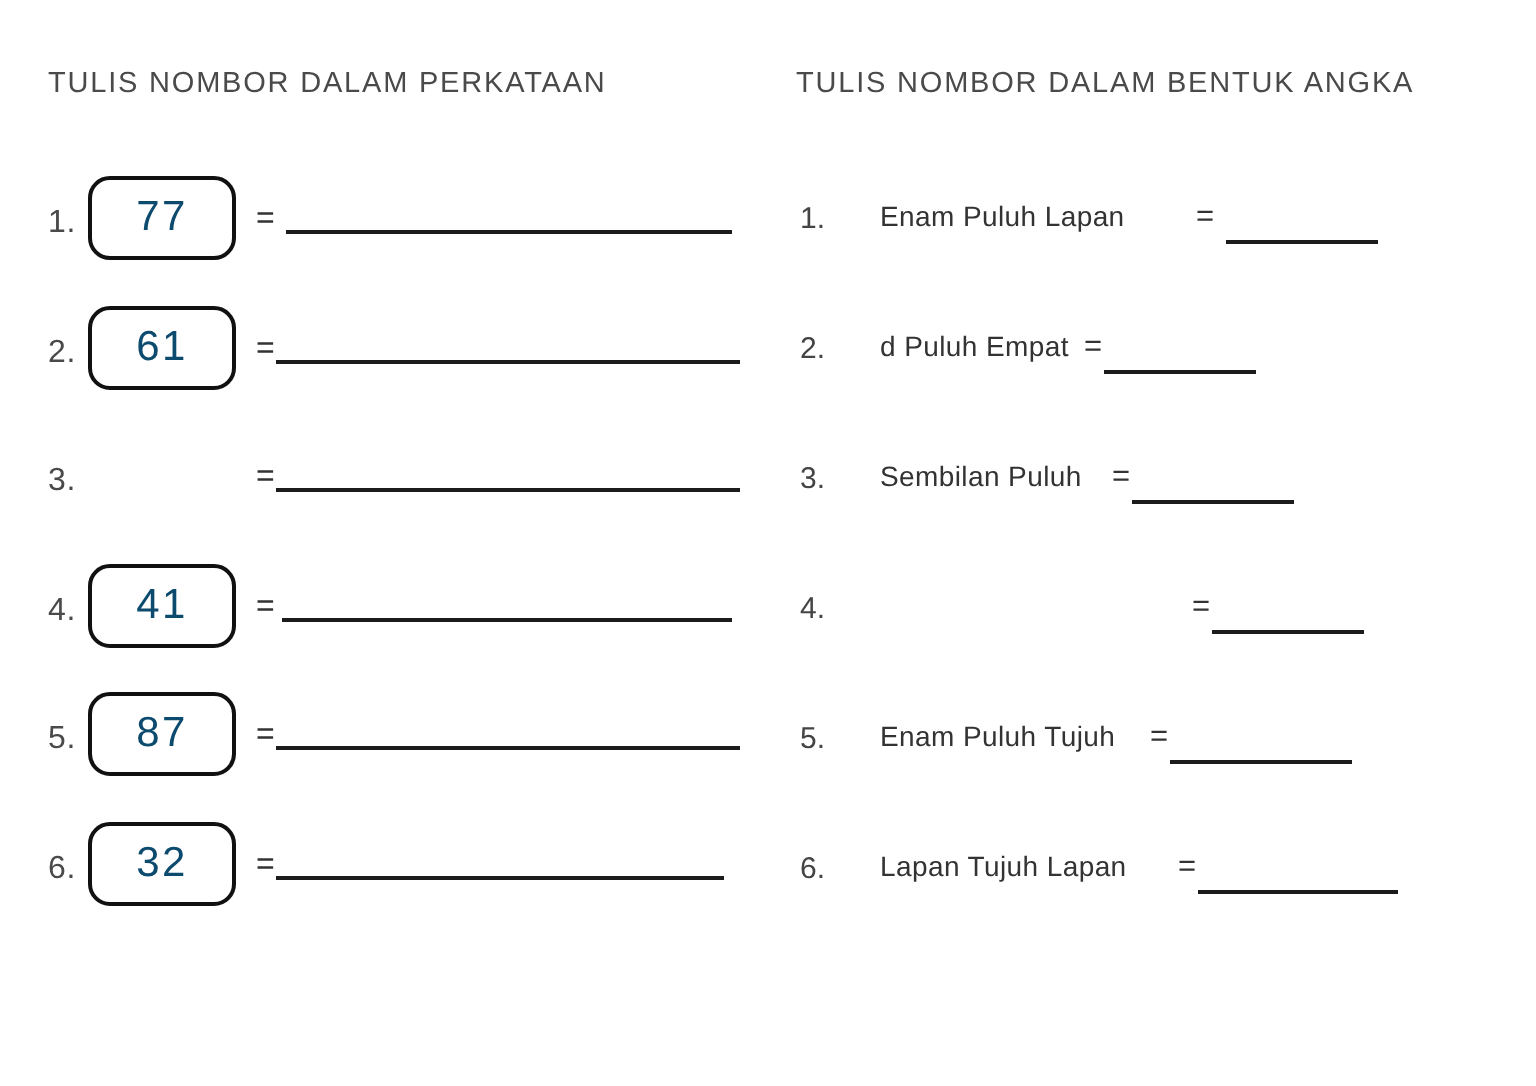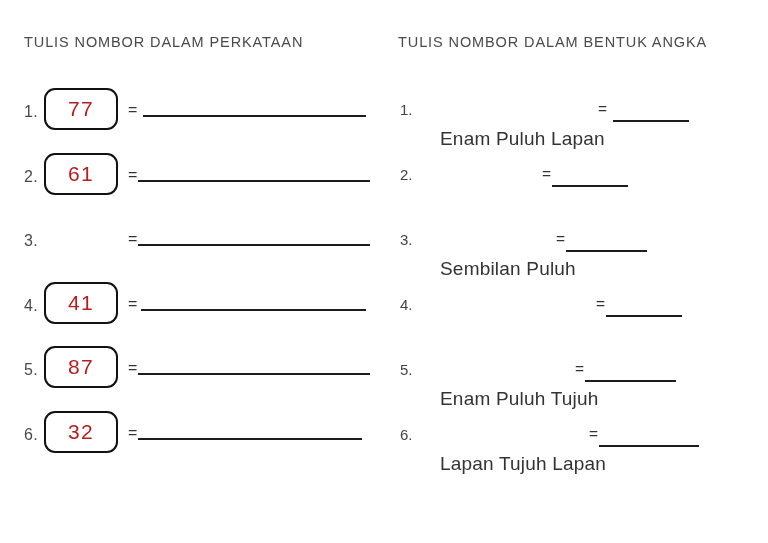--- a/index.html
+++ b/index.html
@@ -72,21 +72,21 @@
   .num-box-value {
     position: absolute;
     left: 0;
     top: 0;
     width: 100%;
     height: 100%;
     display: flex;
     align-items: center;
     justify-content: center;
     font-size: 21px;
-    color: #b91c1c;
+    color: #0c4a6e;
     letter-spacing: 1.2px;
   }
   .eq-left {
     position: absolute;
     top: 13px;
     font-size: 16px;
     color: #333333;
   }
   .blank-left {
     position: absolute;
@@ -112,25 +112,24 @@
     position: absolute;
     left: 10px;
     top: 4px;
     font-size: 15px;
     color: #444444;
   }
   .right-text {
     position: absolute;
     left: 50px;
     top: 3px;
-    font-size: 19px;
+    font-size: 14px;
     color: #333333;
     letter-spacing: 0.2px;
     white-space: nowrap;
-    margin-top: 28px;
   }
   .eq-right {
     position: absolute;
     top: 3px;
     font-size: 15.5px;
     color: #333333;
   }
   .blank-right {
     position: absolute;
     height: 0;
@@ -205,20 +204,21 @@
 
     <div class="right-row" style="top:97px;">
       <span class="right-num">1.</span>
       <span class="right-text">Enam Puluh Lapan</span>
       <span class="eq-right" style="left:208px;">=</span>
       <span class="blank-right" style="left:223px; top:23px; width:76px;"></span>
     </div>
 
     <div class="right-row" style="top:162px;">
       <span class="right-num">2.</span>
+      <span class="right-text">d Puluh Empat</span>
       <span class="eq-right" style="left:152px;">=</span>
       <span class="blank-right" style="left:162px; top:23px; width:76px;"></span>
     </div>
 
     <div class="right-row" style="top:227px;">
       <span class="right-num">3.</span>
       <span class="right-text">Sembilan Puluh</span>
       <span class="eq-right" style="left:166px;">=</span>
       <span class="blank-right" style="left:176px; top:23px; width:81px;"></span>
     </div>

